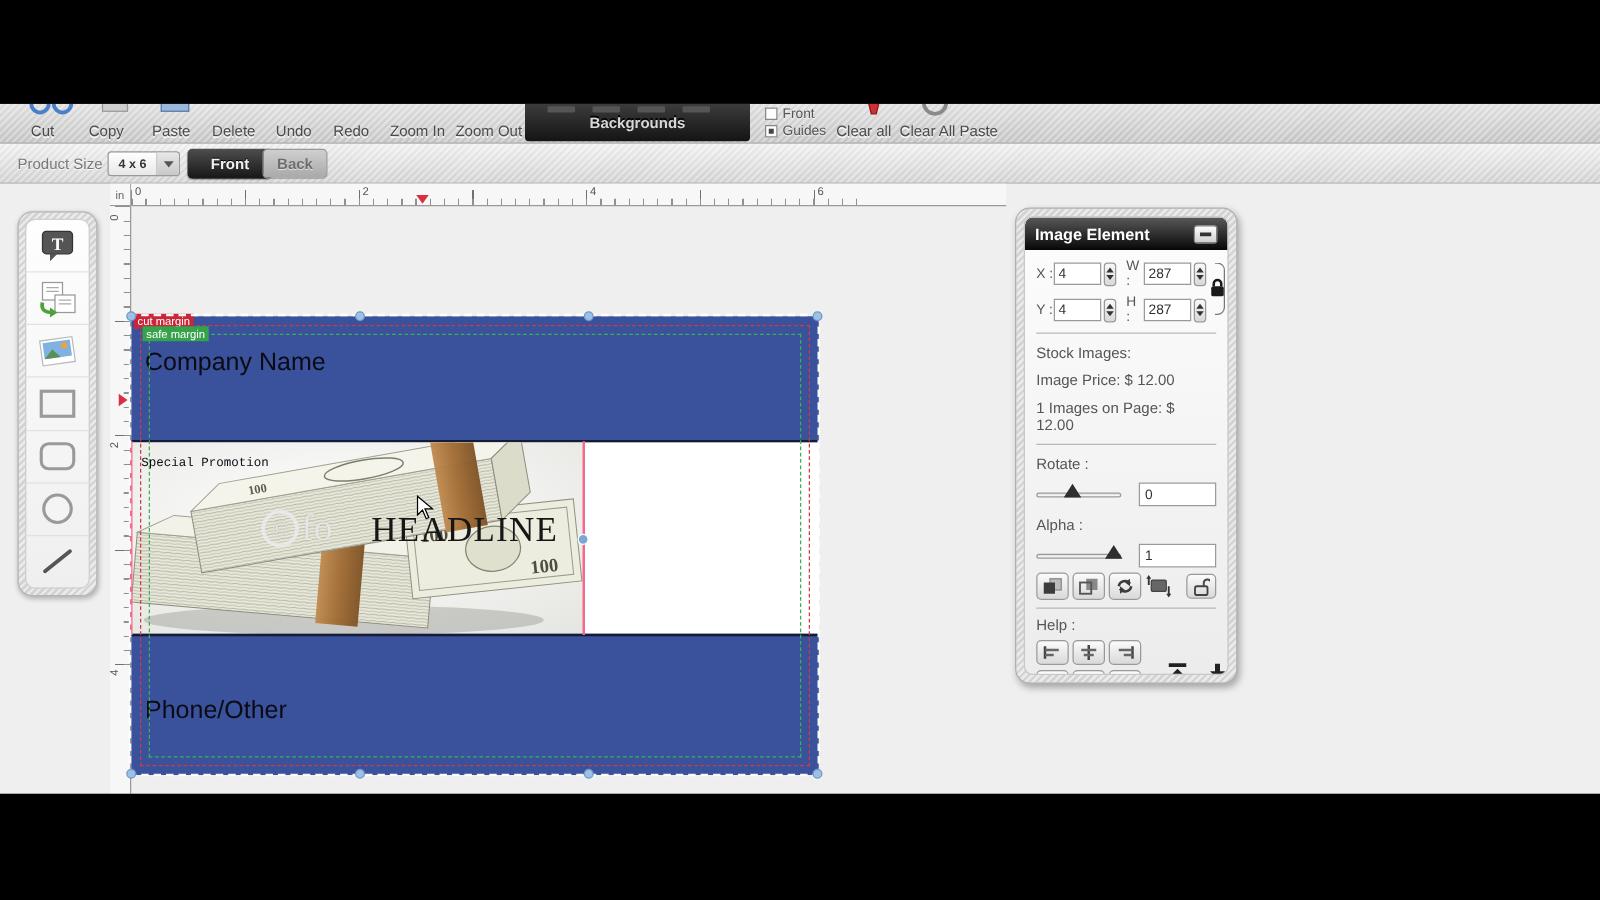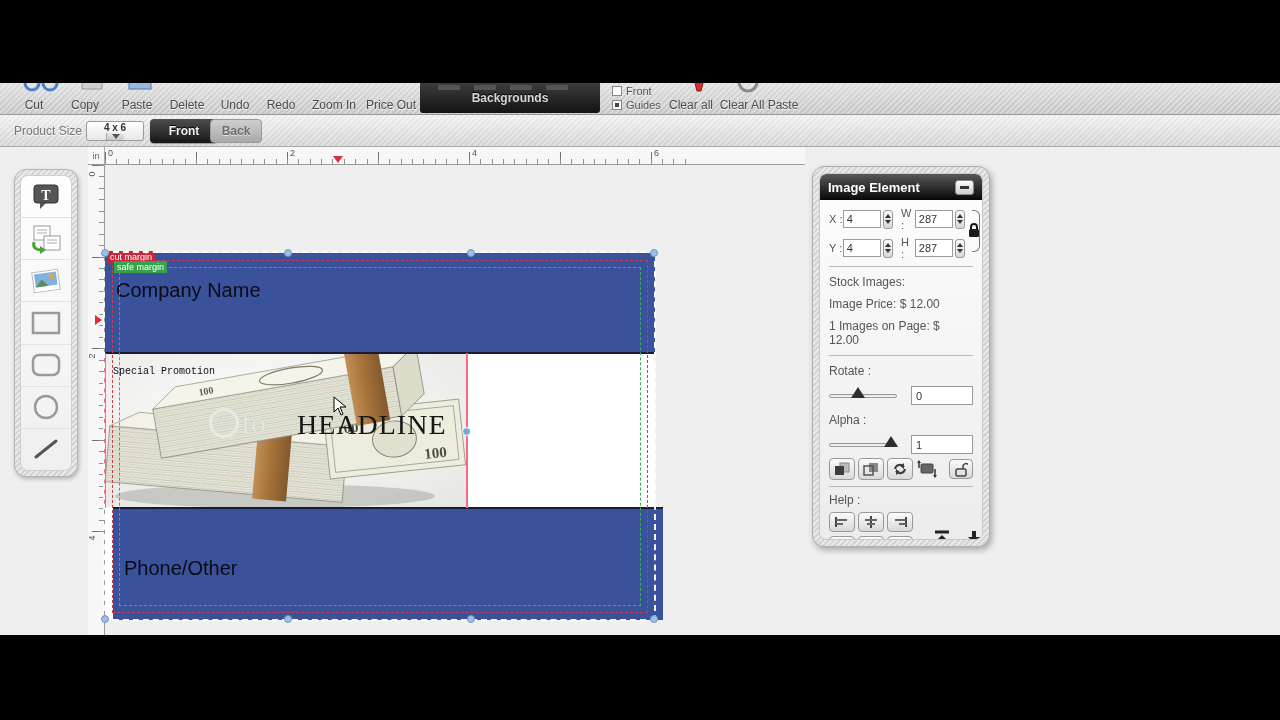--- a/index.html
+++ b/index.html
@@ -34,21 +34,21 @@
   .chk.checked::after { content:""; position:absolute; inset:2px; background:#444; }
 
   
   #toolbar2 { position:absolute; top:32px; left:0; width:1280px; height:32px;
     background:linear-gradient(#f2f2f2,#d6d6d6); border-bottom:1px solid #aaa;
     box-shadow:0 1px 2px rgba(0,0,0,.15); }
   #product-size-label { position:absolute; left:14px; top:9px; font-size:12px; color:#777;
     text-shadow:0 1px 0 rgba(255,255,255,.9); }
   #size-select { position:absolute; left:86px; top:6px; width:58px; height:20px;
     background:linear-gradient(#fff,#e8e8e8); border:1px solid #9a9a9a; border-radius:3px;
-    display:flex; align-items:center;flex-direction:column; }
+    display:flex; align-items:center; }
   #size-select .val { flex:1; text-align:center; font-size:10px; font-weight:bold; color:#333; }
   #size-select .arrow-box { width:18px; height:100%; border-left:1px solid #aaa;
     background:linear-gradient(#e8e8e8,#c8c8c8); border-radius:0 2px 2px 0;
     display:flex; align-items:center; justify-content:center; }
   .tri-down { width:0; height:0; border-left:4px solid transparent; border-right:4px solid transparent;
     border-top:5px solid #555; }
   .fb-btn { position:absolute; top:4px; height:24px; border-radius:4px; font-size:12px; font-weight:bold;
     display:flex; align-items:center; justify-content:center; }
   #front-btn { left:150px; width:68px; background:linear-gradient(#4e4e4e,#161616);
     color:#f2f2f2; text-shadow:0 -1px 0 #000; box-shadow:0 1px 1px rgba(0,0,0,.3); }
@@ -77,21 +77,21 @@
   .marker-h { position:absolute; width:0; height:0; border-left:5px solid transparent;
     border-right:5px solid transparent; border-top:7px solid #d93040; }
   .marker-v { position:absolute; width:0; height:0; border-top:5px solid transparent;
     border-bottom:5px solid transparent; border-left:7px solid #d93040; }
 
   
   #design { position:absolute; left:105px; top:106px; width:550px; height:367px; background:#fff; }
   #sec-header { position:absolute; left:0; top:0; width:550px; height:101px;
     border-bottom:2px solid #151c33; }
   #sec-middle { position:absolute; left:0; top:101px; width:550px; height:153px; background:#fff; }
-  #sec-footer { position:absolute; left:8px; top:254px; width:550px; height:113px;
+  #sec-footer { position:absolute; left:0; top:254px; width:550px; height:113px;
     border-top:2px solid #151c33; }
   .design-text { position:absolute; color:#0b0b14; }
   #company-name { left:11px; top:26px; font-size:20px; }
   #phone-other { left:11px; top:48px; font-size:20px; }
   #special-promotion { left:8px; top:12px; font-size:10px; font-family:Liberation Mono, monospace; }
   #headline { left:192px; top:55px; font-size:28px; font-family:"Liberation Serif",serif;
     letter-spacing:1px; color:#161616; }
   #watermark { position:absolute; left:104px; top:52px; display:flex; align-items:center; gap:2px;
     color:rgba(235,235,235,.9); font-family:"Liberation Serif",serif;
     text-shadow:0 0 1px rgba(120,120,120,.4); }
@@ -213,21 +213,21 @@
     <div class="tb-btn" style="left:214px;width:42px">
         <span>Undo</span>
       </div>
     <div class="tb-btn" style="left:260px;width:42px">
         <span>Redo</span>
       </div>
     <div class="tb-btn" style="left:308px;width:52px">
         <span>Zoom In</span>
       </div>
     <div class="tb-btn" style="left:362px;width:58px">
-        <span>Price Out</span>
+        <span>Zoom Out</span>
       </div>
 
     <div id="backgrounds-tab">
       <div class="bg-thumbs">
           <span></span>
           <span></span>
           <span></span>
           <span></span>
         </div>
       <span>Backgrounds</span>

